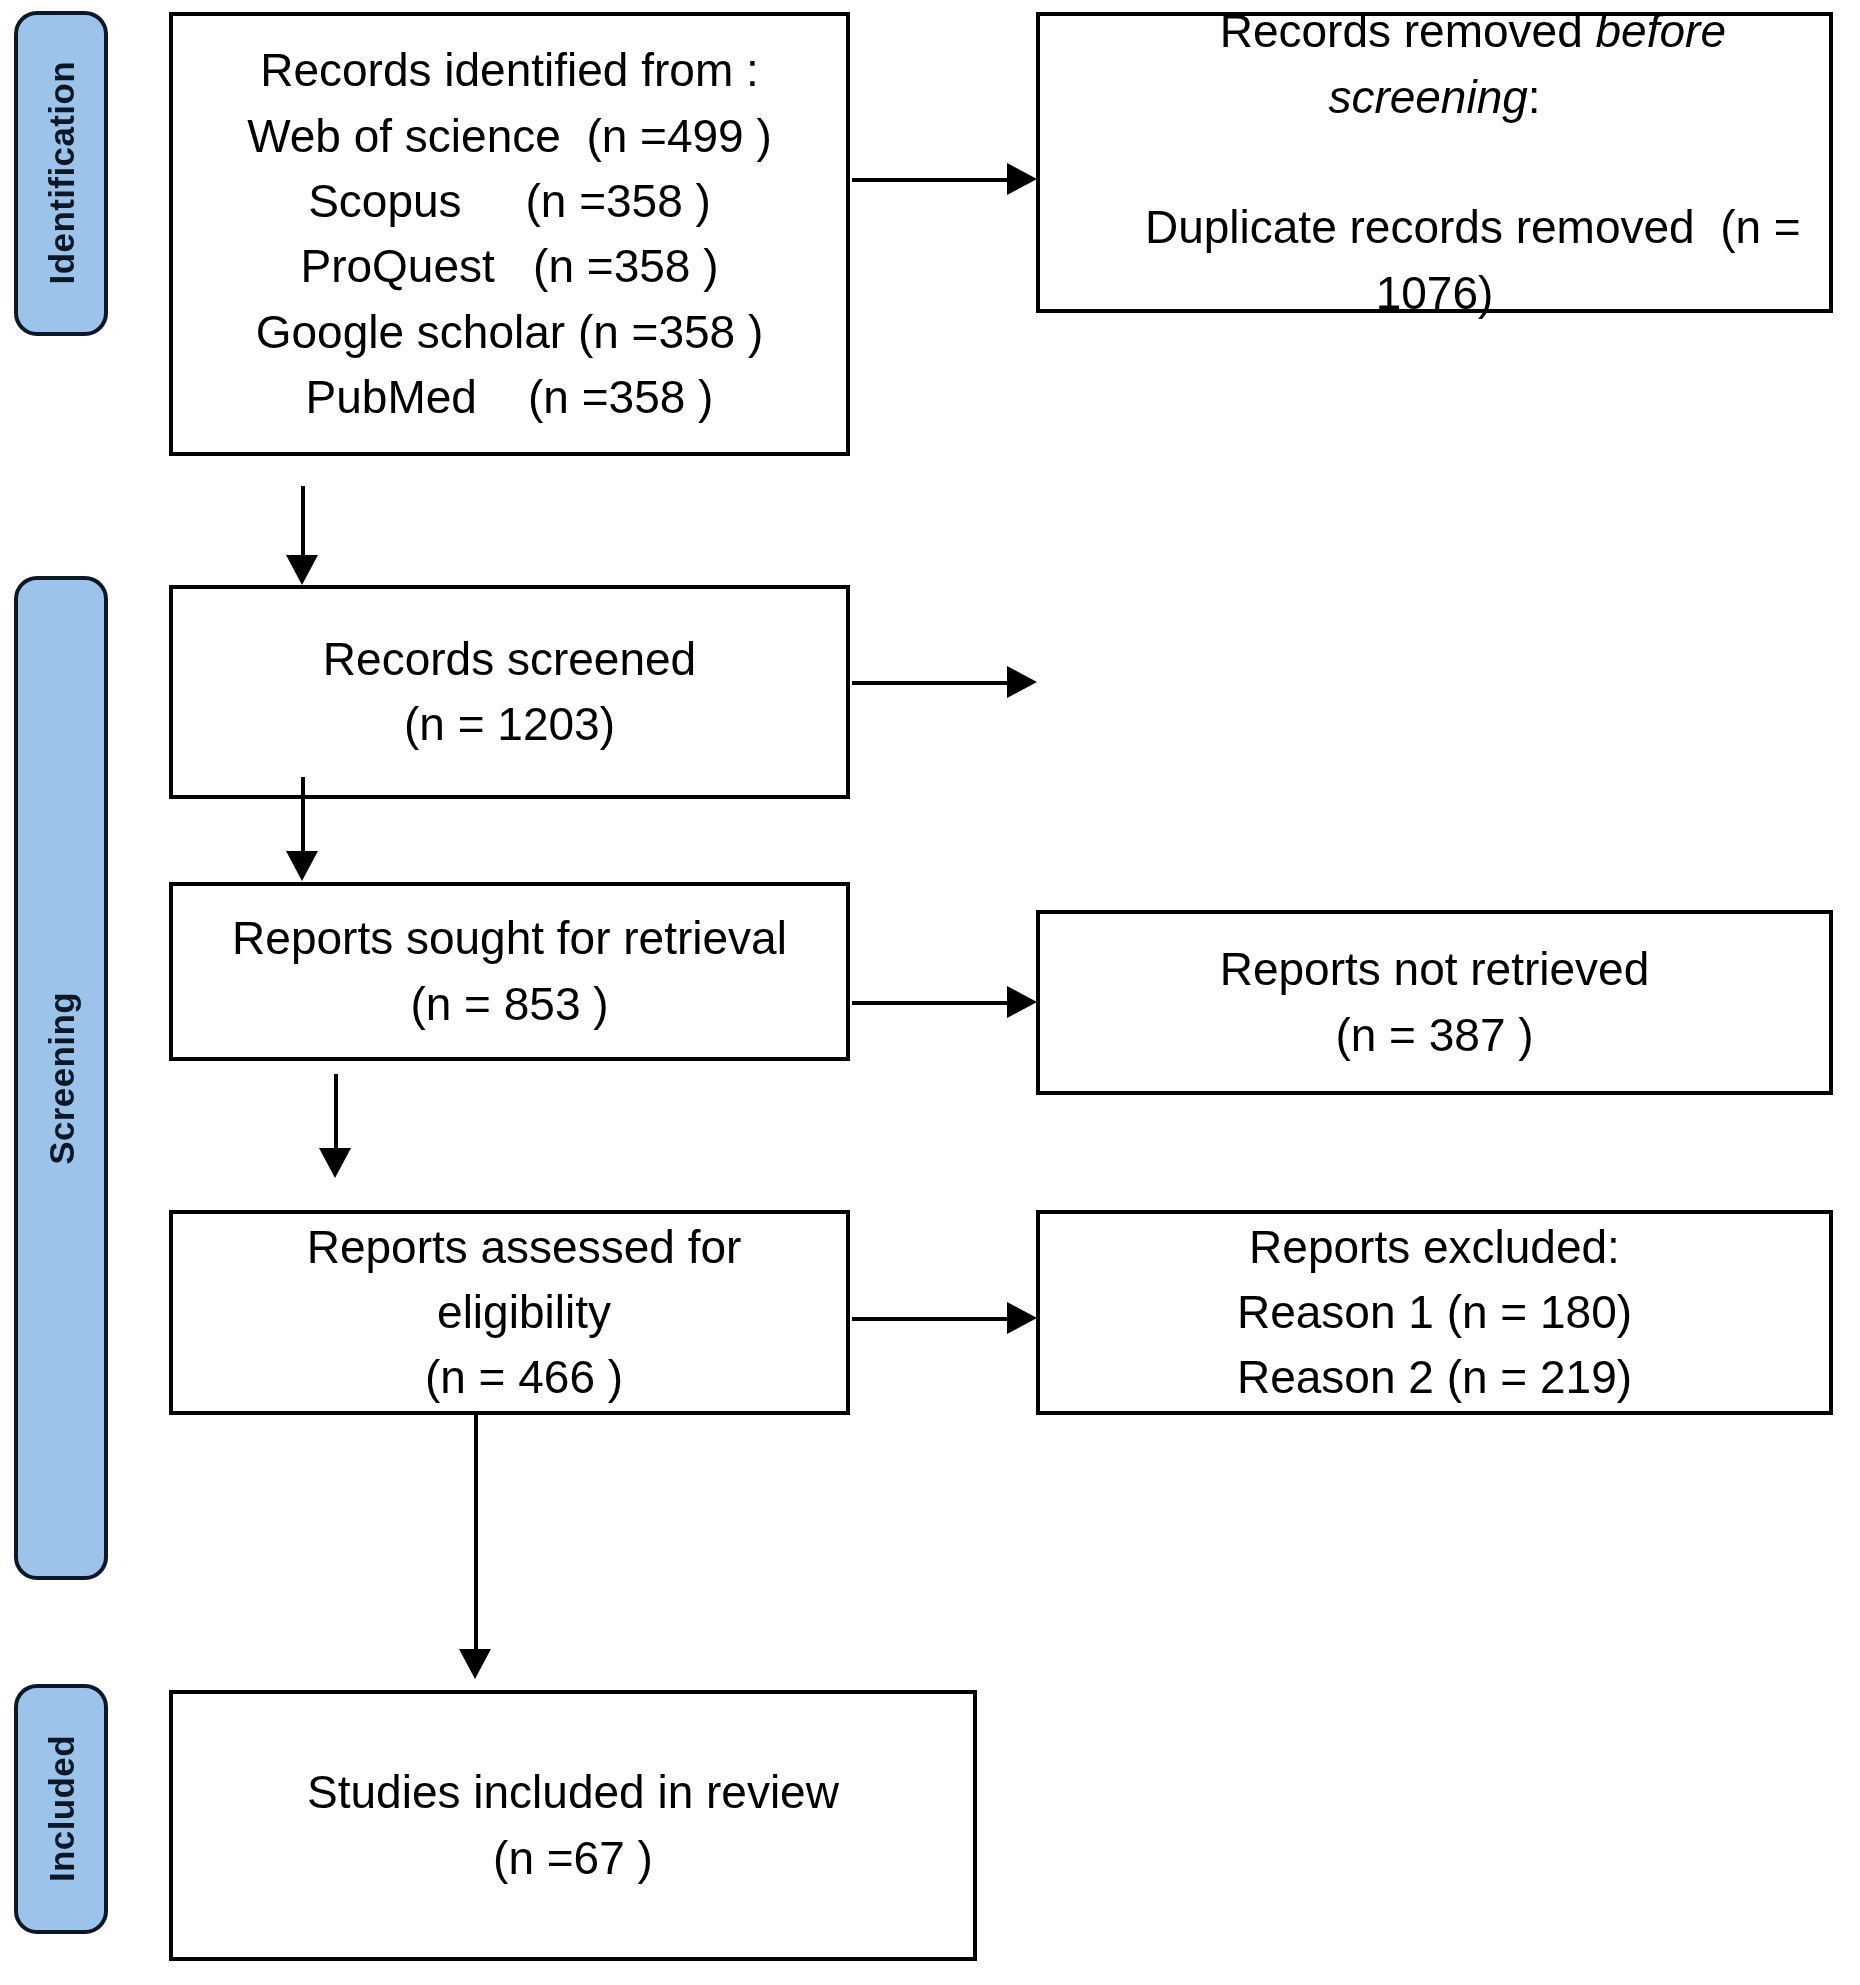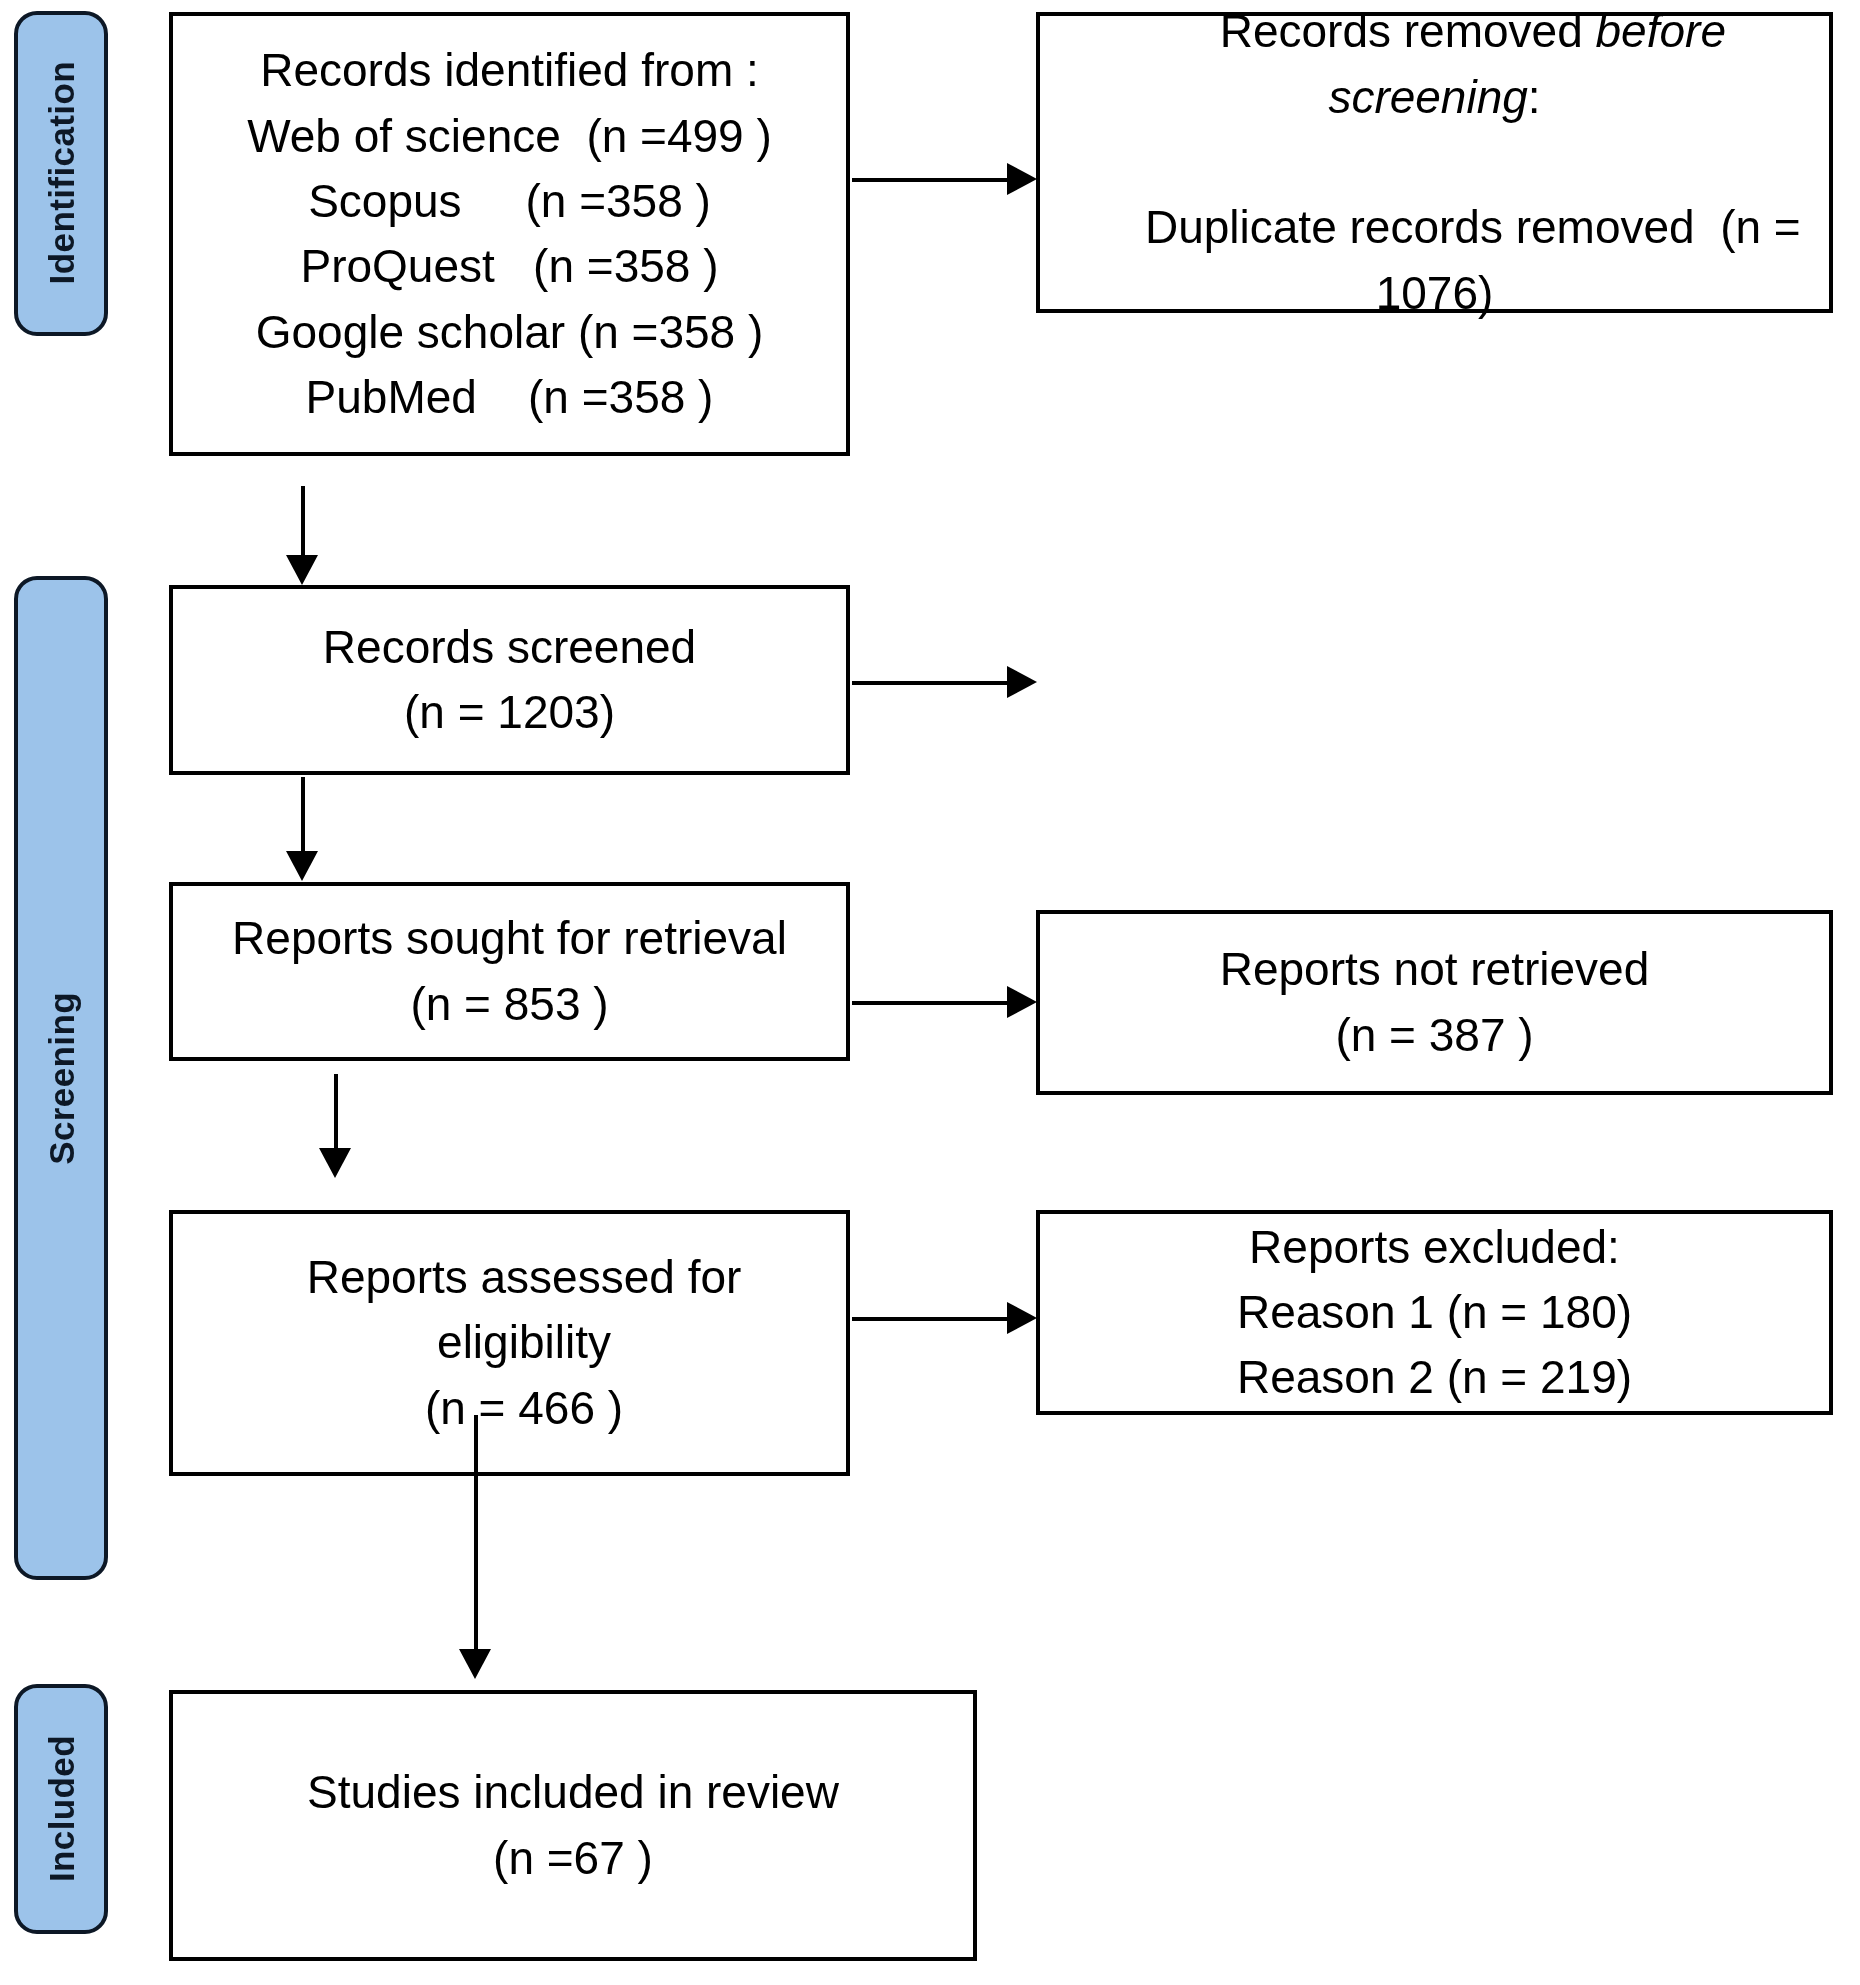--- a/index.html
+++ b/index.html
@@ -127,21 +127,21 @@
       <span>Duplicate records removed  (n = 1076)</span>
     </div>
   </div>
 
   <div class="h-line" style="left:852px; top:178px; width:157px;"></div>
   <div class="h-head" style="left:1007px; top:163px;"></div>
 
   <div class="v-line" style="left:301px; top:486px; width:3.5px; height:73px;"></div>
   <div class="v-head" style="left:286px; top:555px;"></div>
 
-  <div class="box" style="left:169px; top:585px; width:681px; height:190px;">
+  <div class="box" style="left:169px; top:585px; width:681px; height:214px;">
     <div class="box-text">Records screened
 (n = 1203)</div>
   </div>
 
 
   <div class="h-line" style="left:852px; top:681px; width:157px;"></div>
   <div class="h-head" style="left:1007px; top:666px;"></div>
 
   <div class="v-line" style="left:301px; top:777px; width:3.5px; height:77px;"></div>
   <div class="v-head" style="left:286px; top:851px;"></div>
@@ -155,21 +155,21 @@
     <div class="box-text">Reports not retrieved
 (n = 387 )</div>
   </div>
 
   <div class="h-line" style="left:852px; top:1001px; width:157px;"></div>
   <div class="h-head" style="left:1007px; top:986px;"></div>
 
   <div class="v-line" style="left:334px; top:1074px; width:3.5px; height:77px;"></div>
   <div class="v-head" style="left:319px; top:1148px;"></div>
 
-  <div class="box" style="left:169px; top:1210px; width:681px; height:266px;padding-left:29px;">
+  <div class="box" style="left:169px; top:1210px; width:681px; height:205px;padding-left:29px;">
     <div class="box-text">Reports assessed for eligibility
 (n = 466 )</div>
   </div>
 
   <div class="box" style="left:1036px; top:1210px; width:797px; height:205px;">
     <div class="box-text left-align">Reports excluded:
 Reason 1 (n = 180)
 Reason 2 (n = 219)</div>
   </div>
 

